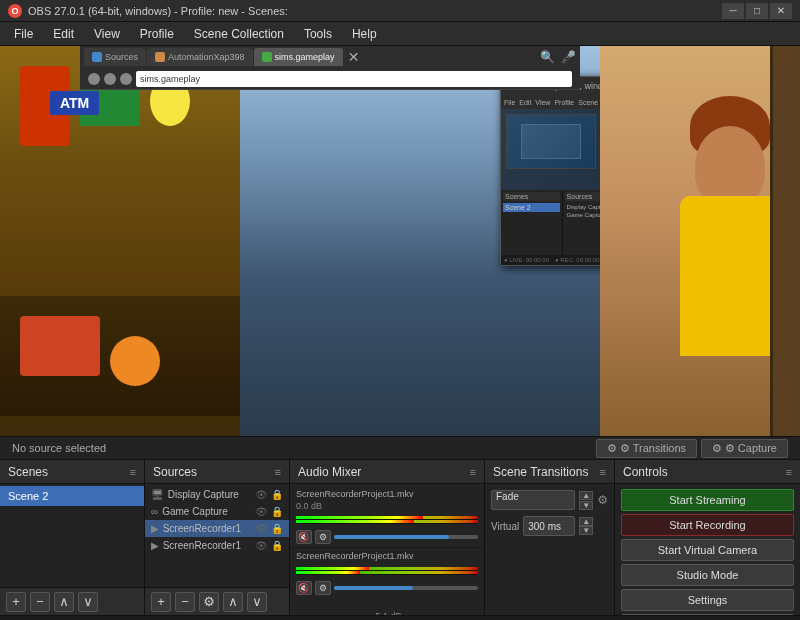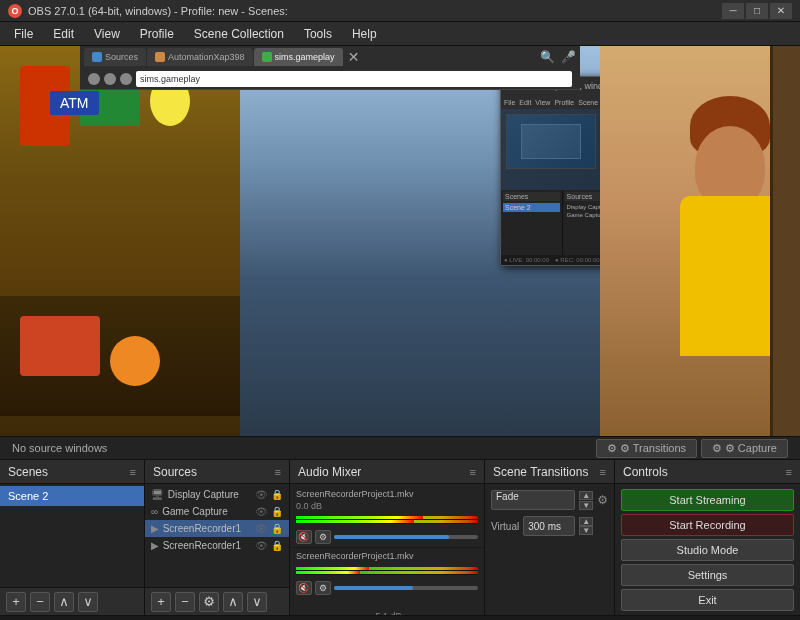--- a/index.html
+++ b/index.html
@@ -679,21 +679,21 @@
   <div class="preview-scene">
     <div class="shelf-left">
       <div class="shelf-item-1"></div>
       <div class="shelf-item-2"></div>
       <div class="shelf-item-3"></div>
       <div class="shelf-bottom">
         <div class="shelf-item-4"></div>
         <div class="shelf-item-5"></div>
       </div>
 
-      <div style="position:absolute;top:45px;left:50px;background:#2244aa;color:white;font-size:14px;font-weight:normal;padding:4px 10px;border-radius:2px;">ATM</div>
+      <div style="position:absolute;top:45px;left:50px;background:#2244aa;color:white;font-size:14px;font-weight:bold;padding:4px 10px;border-radius:2px;">ATM</div>
     </div>
 
     <div class="bg-middle">
 
       <div class="inner-obs">
         <div class="inner-obs-titlebar">
           <span>OBS 27.0.1 (64-bit, windows) - Profile: new - Scenes: 正在录制</span>
           <span>✕</span>
         </div>
         <div class="inner-obs-body">
@@ -759,21 +759,21 @@
         <div class="char-head"></div>
         <div class="char-shirt"></div>
       </div>
 
       <div style="position:absolute;top:0;right:0;width:30px;height:100%;background:#5a4020;border-left:3px solid #3a2a10;"></div>
     </div>
   </div>
 </div>
 
 <div id="no-source-bar">
-  <span id="no-source-text">No source windows</span>
+  <span id="no-source-text">No source selected</span>
   <div id="prop-filter-btns">
     <button class="prop-btn">
       <span class="gear-sm">⚙</span>
       <span>⚙ Transitions</span>
     </button>
     <button class="prop-btn">
       <span class="gear-sm">⚙</span>
       <span>⚙ Capture</span>
     </button>
   </div>
@@ -918,20 +918,21 @@
   </div>
 
   <div class="panel" id="controls-panel" style="border-right:none;">
     <div class="panel-header">
       <span class="panel-title">Controls</span>
       <span class="panel-icon">≡</span>
     </div>
     <div class="panel-body">
       <button class="control-btn stream">Start Streaming</button>
       <button class="control-btn record">Start Recording</button>
+      <button class="control-btn">Start Virtual Camera</button>
       <button class="control-btn">Studio Mode</button>
       <button class="control-btn">Settings</button>
       <button class="control-btn">Exit</button>
     </div>
   </div>
 
 </div>
 
 <div id="statusbar">
   

